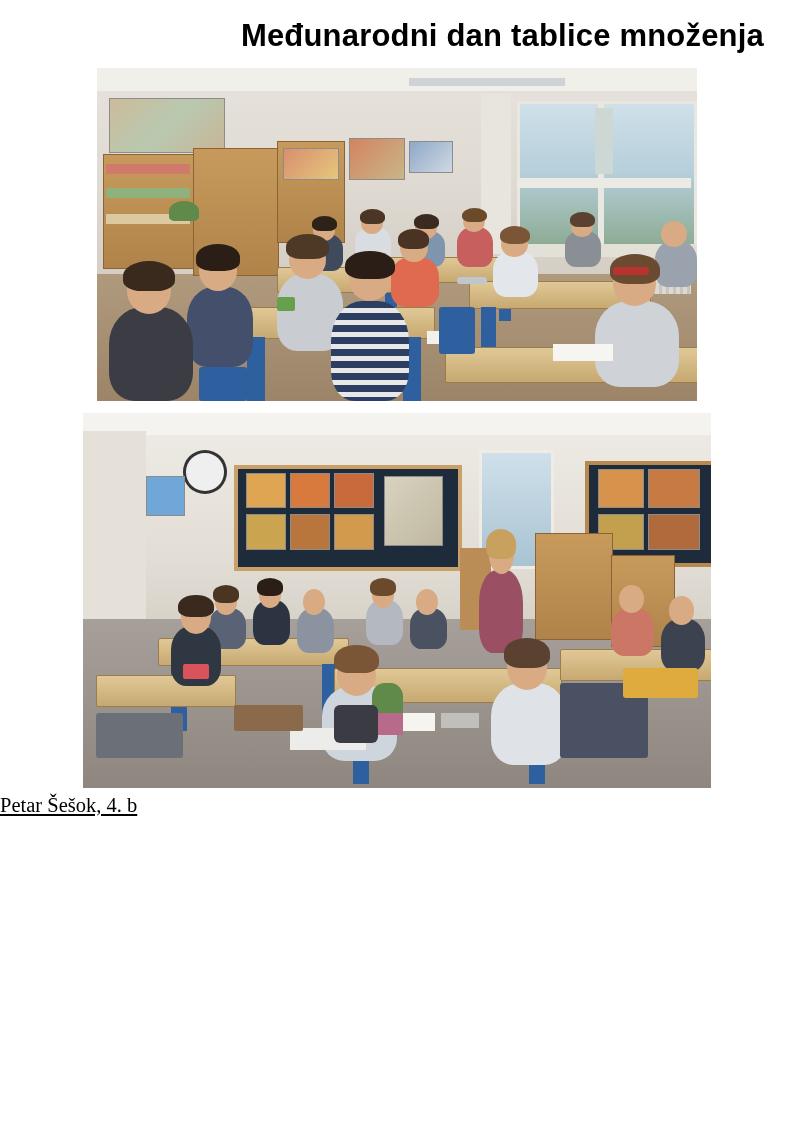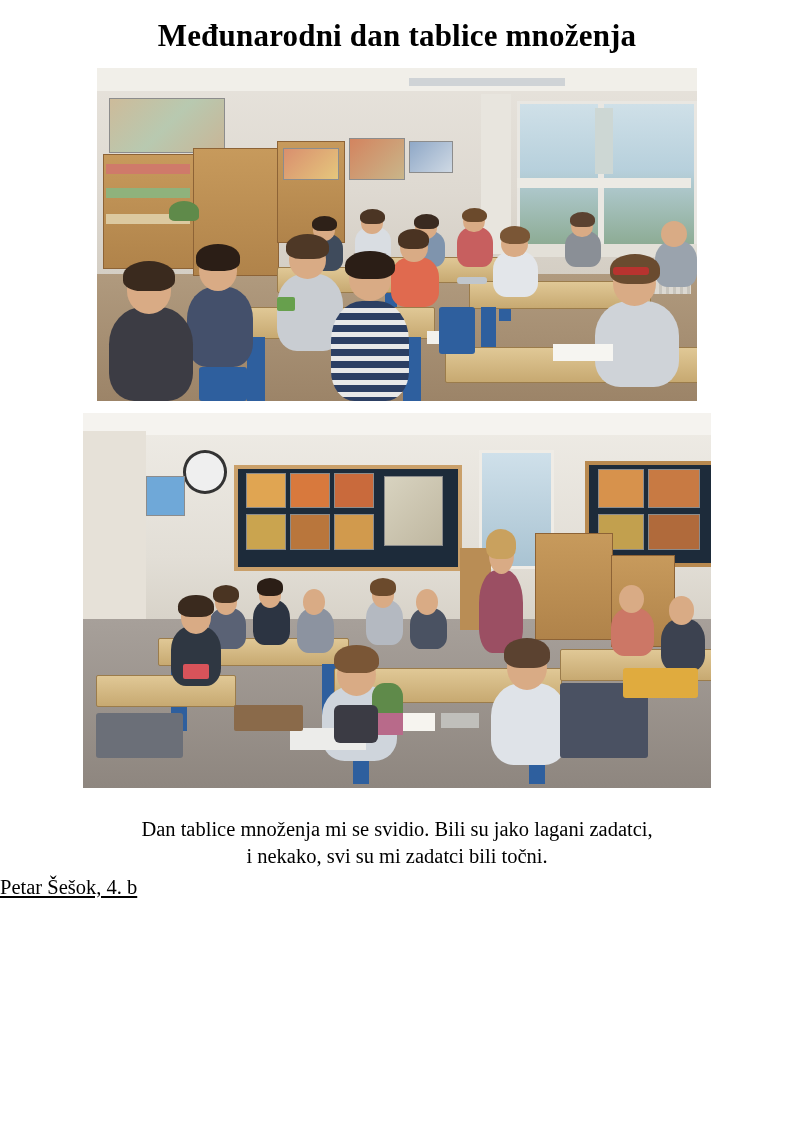--- a/index.html
+++ b/index.html
@@ -16,22 +16,22 @@
     position: relative;
   }
   .page {
     width: 794px;
     height: 1123px;
     position: relative;
     box-sizing: border-box;
     padding: 0;
   }
   .title {
-    text-align: center;
-    font-family: Liberation Serif, serif;
+    text-align: right;
+    font-family: Liberation Sans, sans-serif;
     font-weight: bold;
     font-size: 31px;
     letter-spacing: 0.2px;
     margin: 18px 0 0 0;
     padding: 0 30px;
     line-height: 1.15;
   }
 
   
   .photo1-wrap {
@@ -311,20 +311,16 @@
       <div class="rect" style="left:40%;top:78%;width:7%;height:10%;background:#3b3b44;border-radius:6px;"></div>
       <div class="rect" style="left:57%;top:80%;width:6%;height:4%;background:#c0bfbb;"></div>
       <div class="rect" style="left:16%;top:67%;width:4%;height:4%;background:#d8535a;border-radius:2px;"></div>
       <div class="rect" style="left:76%;top:72%;width:14%;height:20%;background:#4a5162;border-radius:3px;"></div>
       <div class="rect" style="left:86%;top:68%;width:12%;height:8%;background:#e0ab3e;border-radius:3px;"></div>
       <div class="rect" style="left:2%;top:80%;width:14%;height:12%;background:#6b6f78;border-radius:3px;"></div>
     </div>
   </div>
 
 
-  <div class="testimonial">
-    <span class="line">Dan tablice množenja mi se svidio. Bili su jako lagani zadatci,</span>
-    <span class="line">i nekako, svi su mi zadatci bili točni.</span>
-  </div>
 
   <div class="signature">Petar Šešok, 4. b</div>
 
 </div>
 
 </body></html>

